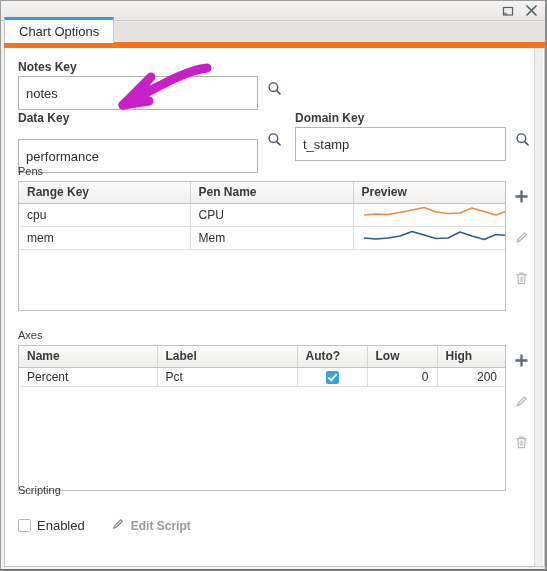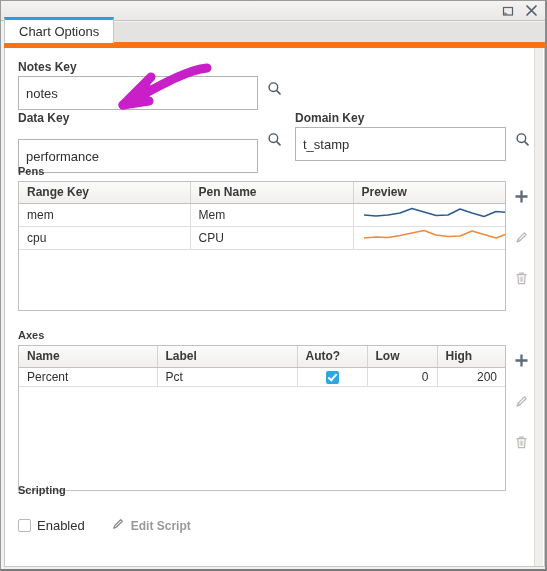--- a/index.html
+++ b/index.html
@@ -149,21 +149,21 @@
     display: flex;
     align-items: center;
     justify-content: center;
     cursor: pointer;
   }
 
   
   .section-label {
     position: absolute;
     font-size: 11px;
-    font-weight: bold;
+    font-weight: normal;
     color: #3a3a3a;
   }
 
   
   .tbl-wrap {
     position: absolute;
     box-sizing: border-box;
     background: #ffffff;
     border: 1px solid #c3c1bf;
     overflow: hidden;
@@ -354,37 +354,37 @@
           </colgroup>
         <thead>
           <tr>
             <th>Range Key</th>
             <th>Pen Name</th>
             <th>Preview</th>
           </tr>
         </thead>
         <tbody>
           <tr>
+            <td>cpu</td>
+            <td>CPU</td>
+            <td class="preview">
+              <span>
+                <svg width="152" height="19" viewBox="0 0 152 19" preserveAspectRatio="none">
+                  <polyline points="2,11 14,10 26,10.5 38,8.5 50,6 62,3.5 74,8 86,9.5 98,9 110,4 122,7.5 134,11 146,6.5 151,8" fill="none" stroke="#ed8b3c" stroke-width="1.5" stroke-linejoin="round"></polyline>
+                </svg>
+              </span>
+            </td>
+          </tr>
+          <tr>
             <td>mem</td>
             <td>Mem</td>
             <td class="preview">
               <span>
                 <svg width="152" height="19" viewBox="0 0 152 19" preserveAspectRatio="none">
                   <polyline points="2,11 14,12 26,11 38,9 50,4.5 62,8 74,11.5 86,11 98,5 110,9 122,12.5 134,7.5 146,8.5 151,11" fill="none" stroke="#2d5d8e" stroke-width="1.5" stroke-linejoin="round"></polyline>
-                </svg>
-              </span>
-            </td>
-          </tr>
-          <tr>
-            <td>cpu</td>
-            <td>CPU</td>
-            <td class="preview">
-              <span>
-                <svg width="152" height="19" viewBox="0 0 152 19" preserveAspectRatio="none">
-                  <polyline points="2,11 14,10 26,10.5 38,8.5 50,6 62,3.5 74,8 86,9.5 98,9 110,4 122,7.5 134,11 146,6.5 151,8" fill="none" stroke="#ed8b3c" stroke-width="1.5" stroke-linejoin="round"></polyline>
                 </svg>
               </span>
             </td>
           </tr>
         </tbody>
       </table>
     </div>
 
     <div class="side-actions" style="left:505px; top:133px;">
       <span class="act-btn" style="margin-top:6px;">

